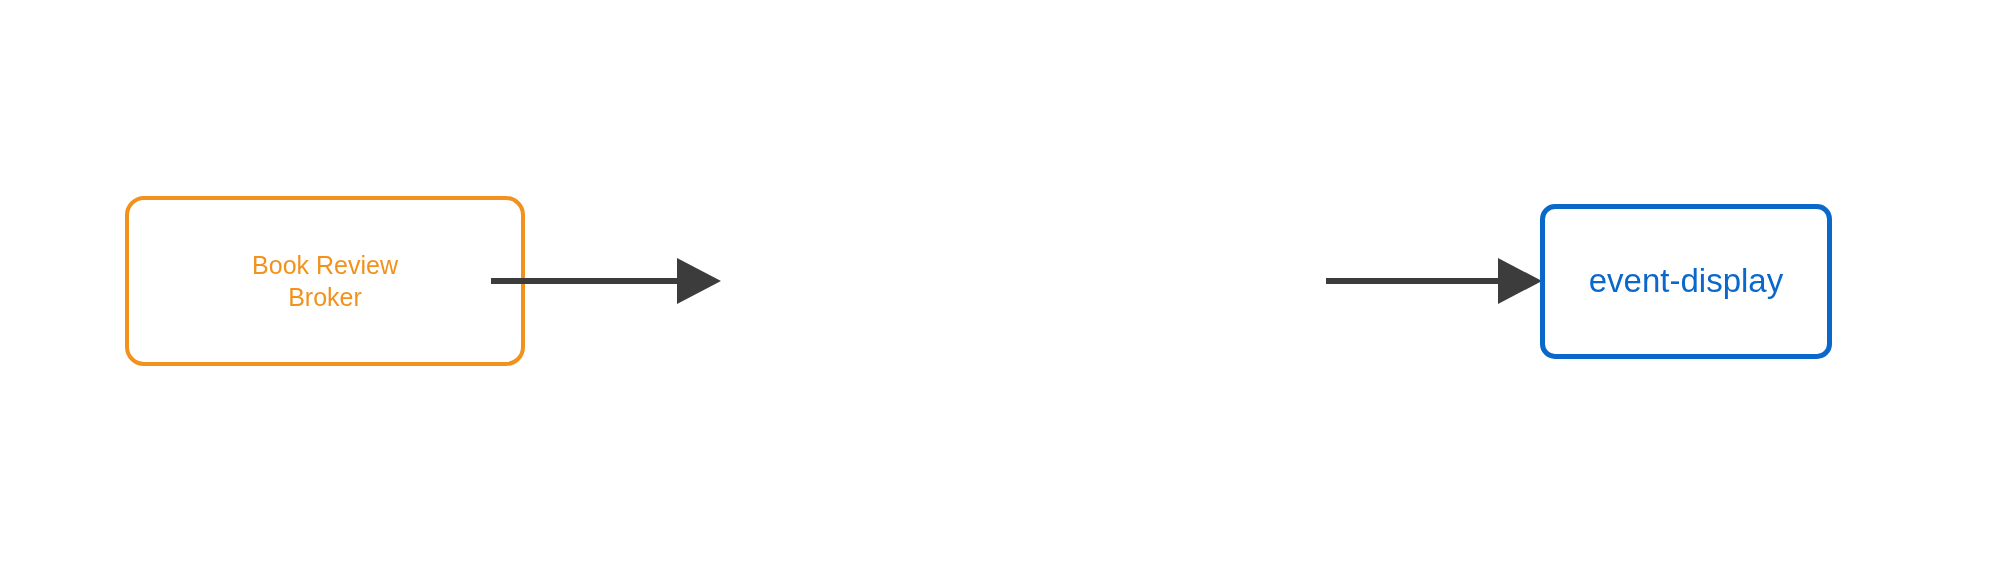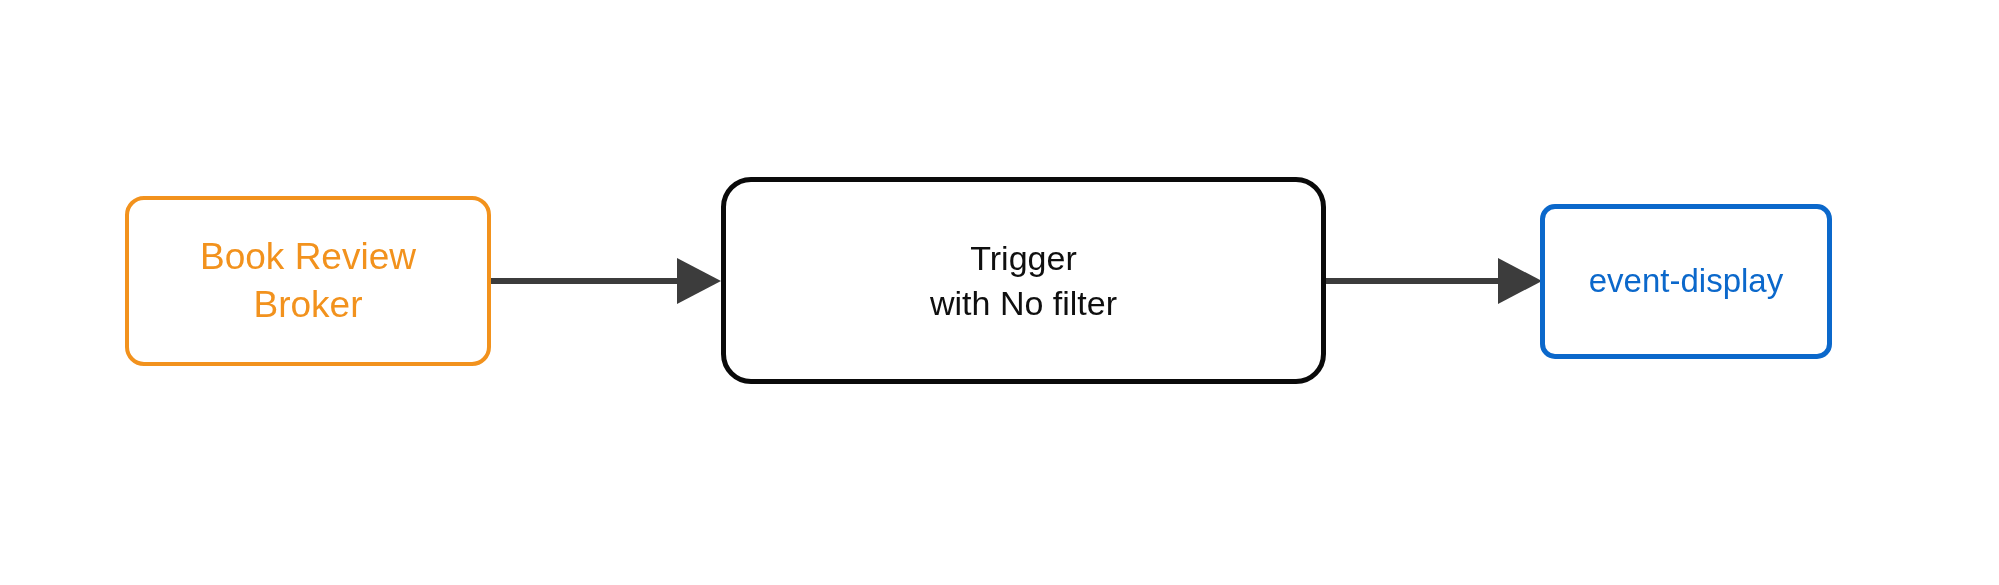--- a/index.html
+++ b/index.html
@@ -26,26 +26,26 @@
     justify-content: center;
     text-align: center;
     line-height: 1.30;
     white-space: pre-line;
   }
 
   
   #node-source {
     left: 125px;
     top: 196px;
-    width: 366px;
+    width: 400px;
     height: 170px;
     border: 4px solid #f2921d;
     border-radius: 19px;
     color: #f2921d;
-    font-size: 37px;
+    font-size: 25px;
   }
 
   
   #node-trigger {
     left: 721px;
     top: 177px;
     width: 605px;
     height: 207px;
     border: 5px solid #0a0a0a;
     border-radius: 30px;
@@ -91,24 +91,20 @@
 Broker</span>
   </div>
 
   <div class="edge" id="edge-1" style="left:491px; width:232px;">
     <svg width="232" height="60" viewBox="0 0 232 60">
       <line x1="0" y1="30" x2="196" y2="30" stroke="#3c3c3c" stroke-width="6"></line>
       <polygon points="186,7 230,30 186,53" fill="#3c3c3c"></polygon>
     </svg>
   </div>
 
-  <div class="node" id="node-trigger">
-    <span class="node-label">Trigger
-with No filter</span>
-  </div>
 
   <div class="edge" id="edge-2" style="left:1326px; width:218px;">
     <svg width="218" height="60" viewBox="0 0 218 60">
       <line x1="0" y1="30" x2="182" y2="30" stroke="#3c3c3c" stroke-width="6"></line>
       <polygon points="172,7 216,30 172,53" fill="#3c3c3c"></polygon>
     </svg>
   </div>
 
   <div class="node" id="node-sink">
     <span class="node-label">event-display</span>

